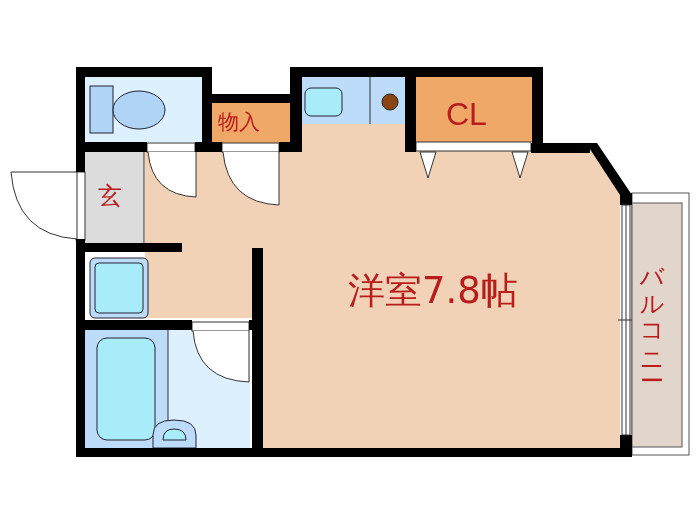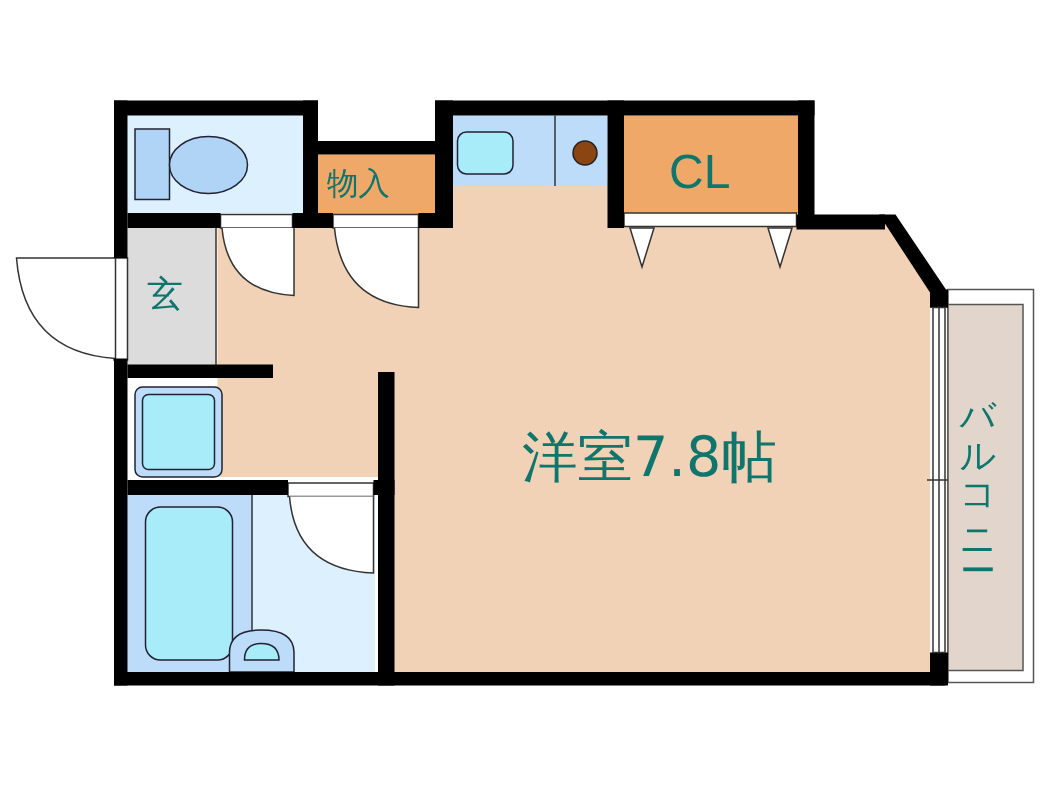--- a/index.html
+++ b/index.html
@@ -1,23 +1,23 @@
 <!DOCTYPE html>
 <html><head>
 <meta charset="utf-8">
 <style>
   html, body { margin:0; padding:0; background:#ffffff; }
   body { width:700px; height:525px; position:relative; overflow:hidden;
          font-family:"DejaVu Sans", "Liberation Sans", sans-serif; }
   #plan { position:absolute; left:0; top:0; width:700px; height:525px; }
-  .label { position:absolute; color:#0f766e; white-space:nowrap; line-height:1; }
+  .label { position:absolute; color:#b91c1c; white-space:nowrap; line-height:1; }
   .lbl-genkan { left:98px; top:184px; font-size:24px; }
   .lbl-monoire { left:218px; top:112px; font-size:21px; }
   .lbl-cl { left:446px; top:98px; font-size:32px; font-family:"Liberation Sans", sans-serif; }
-  .lbl-room { left:348px; top:286px; font-size:37px; }
+  .lbl-room { left:348px; top:272px; font-size:37px; }
   .lbl-balcony { left:640px; top:250px; font-size:24px; writing-mode:vertical-rl; letter-spacing:2px; }
 </style>
 </head>
 <body>
 
 <svg id="plan" viewBox="0 0 700 525" xmlns="http://www.w3.org/2000/svg">
 
   <polygon points="145,145 295,145 295,120 410,120 410,148 590,148 620,190 620,448 262,448 262,248 145,248" fill="#f2d2b6"></polygon>
 
   <rect x="145" y="248" width="110" height="70" fill="#f2d2b6"></rect>

